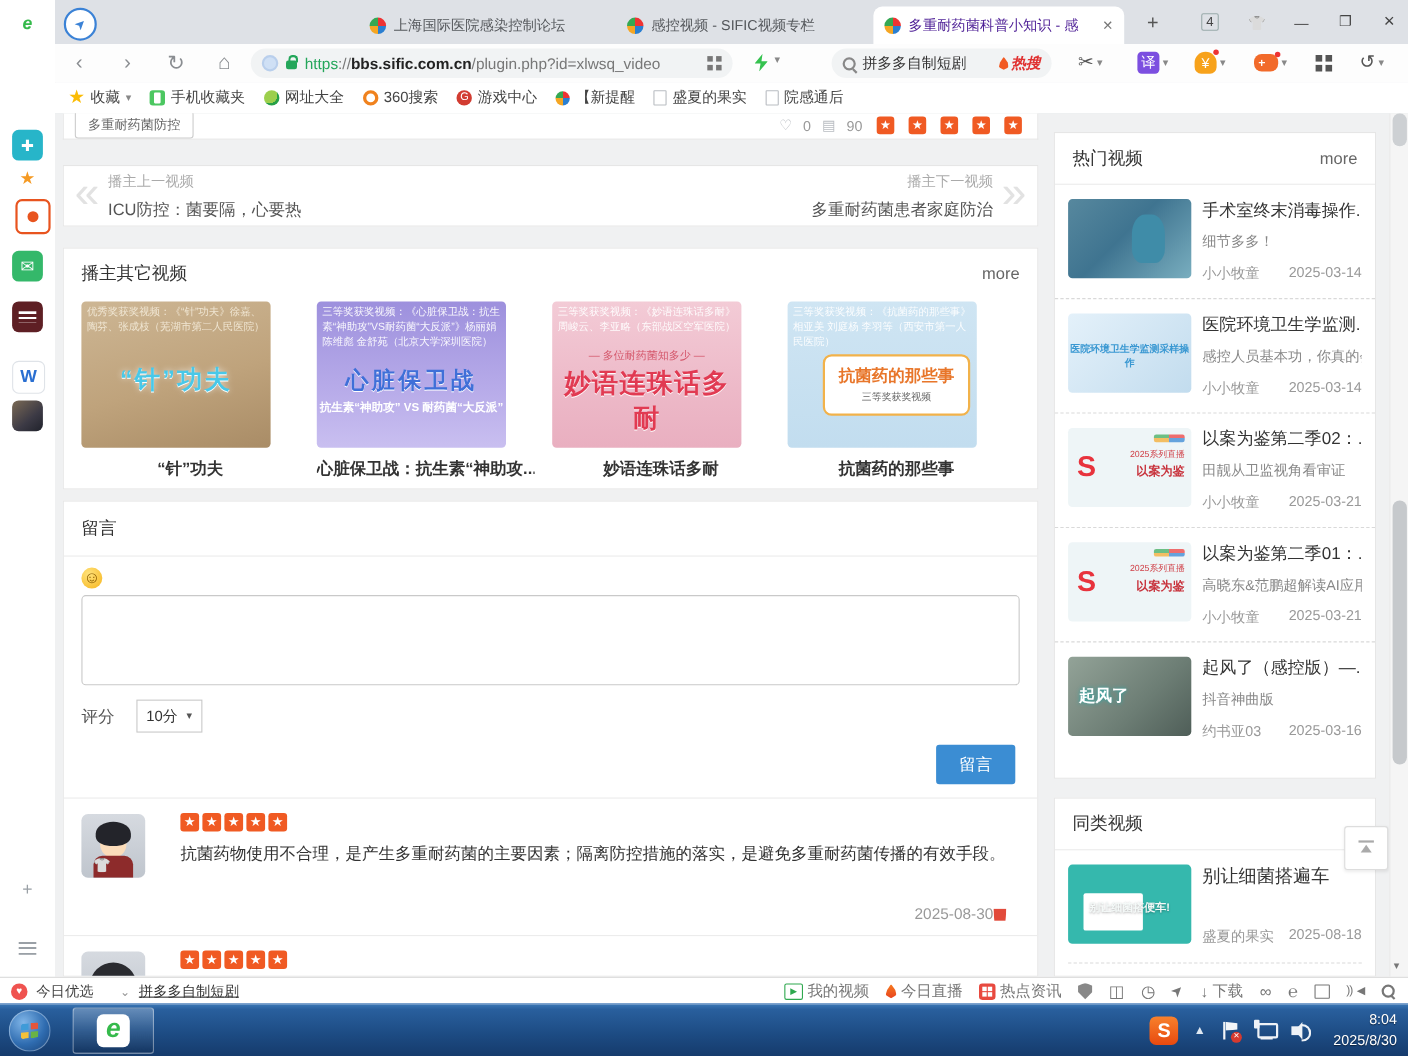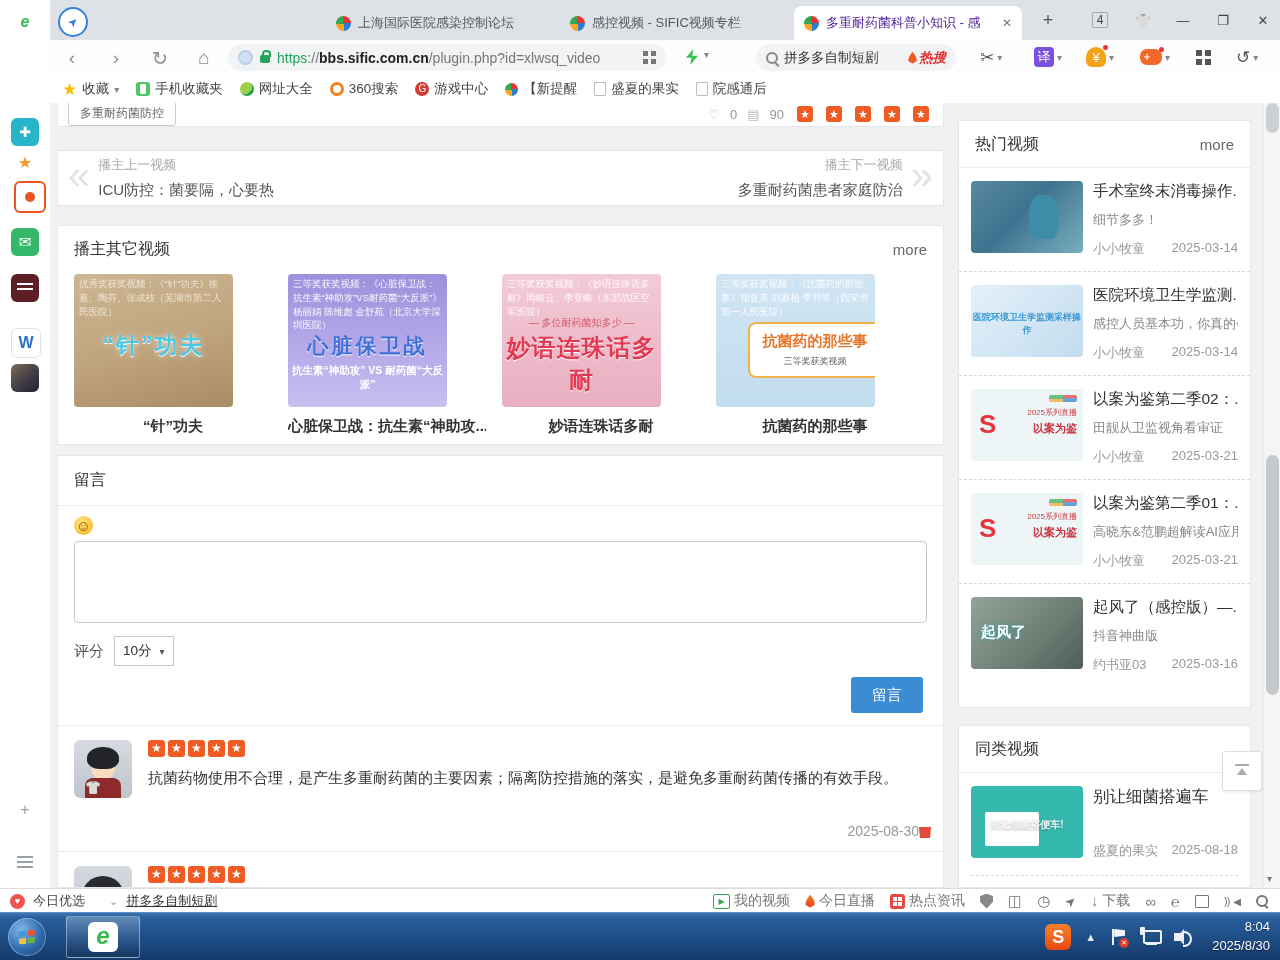--- a/index.html
+++ b/index.html
@@ -130,21 +130,21 @@
   .navlab{color:#aaa;font-size:13px;margin-bottom:7px;}
   .navtitle{color:#555;font-size:15px;}
   .navside.r{text-align:right;}
 
   #card-others{top:122px;height:220px;}
   .cardhead{display:flex;justify-content:space-between;align-items:center;padding:13px 16px 10px;}
   .chtitle{font-size:16px;color:#333;}
   .more{font-size:15px;color:#666;}
   .vrow{display:flex;gap:16px;padding:4px 16px 0;}
   .vcell{width:198px;}
-  .vthumb{position:relative;width:159px;height:133px;border-radius:4px;overflow:hidden;}
+  .vthumb{position:relative;width:172px;height:133px;border-radius:4px;overflow:hidden;}
   .vcap{position:absolute;top:0;left:0;right:0;padding:3px 5px;font-size:9.5px;line-height:1.45;color:#fff;opacity:.92;}
   .vmain{position:absolute;left:0;right:0;text-align:center;font-weight:bold;}
   .vsub{position:absolute;left:0;right:0;text-align:center;}
   .t1{background:linear-gradient(165deg,#cdb694 0,#bfa37c 55%,#a98c66 100%);}
   .t1 .vcap{color:#f3ead8;}
   .t1 .vmain{top:56px;color:#49c8e8;font-size:23px;text-shadow:0 1px 0 #fff,0 0 6px rgba(255,255,255,.7);letter-spacing:2px;}
   .t2{background:linear-gradient(180deg,#9d90dd 0,#b7abe9 60%,#c9bff0 100%);}
   .t2 .vmain{top:58px;color:#3f6fd8;font-size:21px;text-shadow:0 1px 0 #fff;letter-spacing:3px;}
   .t2 .vsub{top:90px;color:#fff;font-size:10.5px;font-weight:bold;}
   .t3{background:linear-gradient(180deg,#f3cbd6 0,#edb9c8 60%,#e9afc0 100%);}
@@ -156,27 +156,27 @@
   .t4 .wcard{position:absolute;left:32px;top:48px;width:134px;height:56px;background:#fff;border:2px solid #f2b24a;border-radius:8px;box-sizing:border-box;text-align:center;}
   .t4 .vmain{position:static;color:#e8762a;font-size:15px;margin-top:8px;}
   .t4 .vsub{position:static;color:#666;font-size:9px;margin-top:4px;}
   .vtitle{text-align:center;font-size:15px;color:#333;font-weight:bold;margin-top:10px;white-space:nowrap;overflow:hidden;}
 
   #card-cmt{top:352px;height:433px;}
   .cmt-head{padding:14px 16px;font-size:16px;color:#333;border-bottom:1px solid #ececec;}
   .emoji{margin:10px 0 0 16px;width:19px;height:19px;border-radius:50%;background:radial-gradient(circle at 35% 30%,#ffe27a,#f6b51e);display:flex;align-items:center;justify-content:center;color:#8a5b00;font-size:15px;}
   .emoji::after{content:"☺";}
   .cmt-ta{display:block;margin:6px 16px 0;width:853px;height:82px;border:1px solid #c9c9c9;border-radius:4px;box-sizing:border-box;resize:none;font-family:inherit;}
-  .raterow{margin:13px 16px 0;display:flex;align-items:center;gap:10px;font-size:15px;color:#555;}
+  .raterow{margin:13px 16px 0;display:flex;align-items:center;gap:20px;font-size:15px;color:#555;}
   .sel{border:1px solid #c9c9c9;background:#fff;padding:5px 8px;font-size:13.5px;color:#333;display:flex;align-items:center;gap:8px;}
   .sel::after{content:"▾";font-size:10px;color:#555;}
   .subrow{margin:11px 20px 0;display:flex;justify-content:flex-end;}
   .subbtn{width:72px;height:36px;background:#3b8dd3;color:#fff;font-size:15px;border:none;border-radius:3px;display:flex;align-items:center;justify-content:center;}
   .cmt-sep{border-top:1px solid #ececec;margin-top:12px;}
-  .cmt{position:relative;padding:12px 12px 0;}
+  .cmt{position:relative;padding:12px 28px 0;}
   .avatar{position:absolute;left:16px;top:14px;width:58px;height:58px;border-radius:6px;background:linear-gradient(#d6dae0,#bfc5cd);overflow:hidden;}
   .avatar .hair{position:absolute;left:13px;top:7px;width:32px;height:22px;background:#23242a;border-radius:50% 50% 40% 40%;}
   .avatar .face{position:absolute;left:17px;top:14px;width:24px;height:26px;background:#fbdcba;border-radius:50%;}
   .avatar .shirt{position:absolute;left:11px;top:38px;width:36px;height:20px;background:#8d2b2b;border-radius:8px 8px 0 0;}
   .avatar.dark .hair{left:8px;top:10px;width:42px;height:40px;background:#2a2b30;}
   .cmt-body{margin-left:78px;}
   .cmt-text{margin-top:9px;font-size:15px;color:#333;line-height:1.55;}
   .cmt-date{margin-top:34px;text-align:right;color:#999;font-size:14px;display:flex;justify-content:flex-end;align-items:center;gap:0;}
   .trash{width:12px;height:14px;position:relative;background:#e24a3b;clip-path:polygon(0 20%,100% 20%,92% 100%,8% 100%);}
   .trash::before{content:"";position:absolute;left:2px;top:-3px;width:8px;height:3px;background:#e24a3b;}

